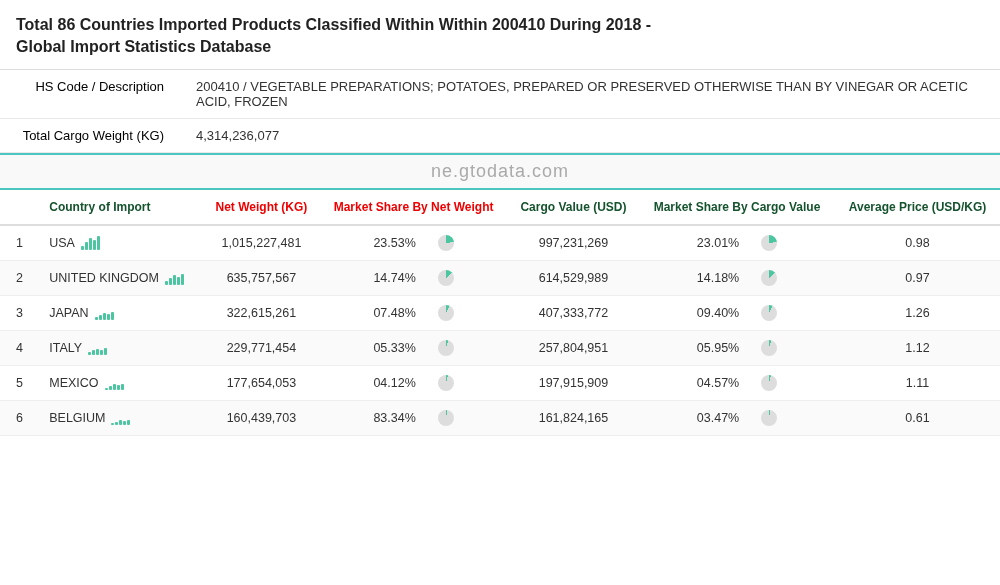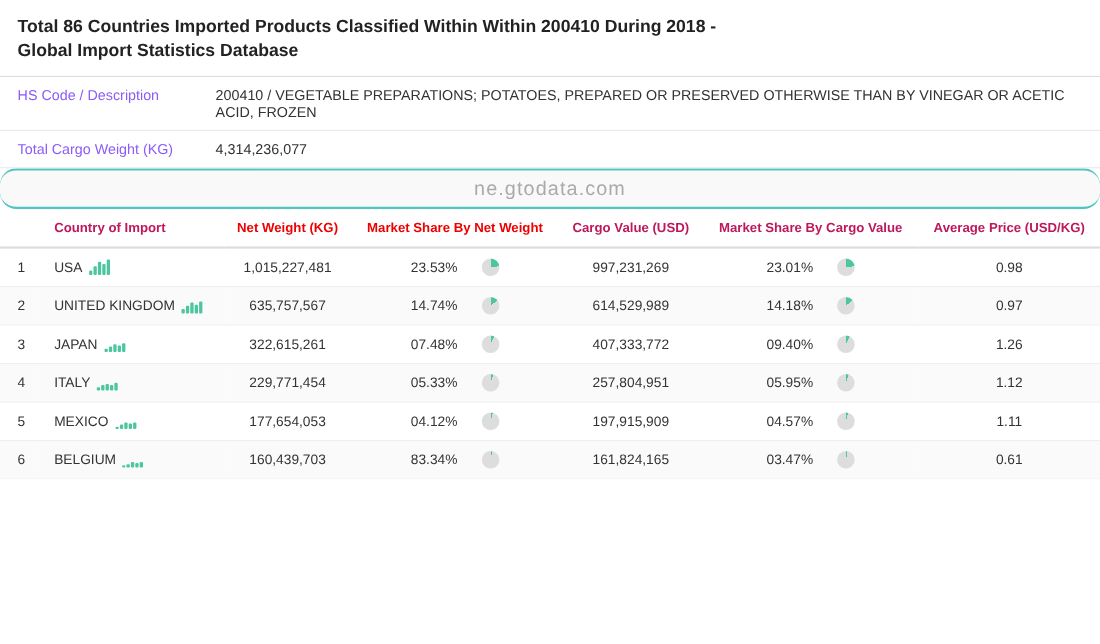--- a/index.html
+++ b/index.html
@@ -27,59 +27,59 @@
       width: 100%;
       border-collapse: collapse;
       margin: 0;
     }
     .info-table td {
       padding: 9px 16px;
       border-bottom: 1px solid #e8e8e8;
       vertical-align: top;
     }
     .info-table td:first-child {
-      color: #8b5cf6;
+      color: #000000;
       white-space: nowrap;
       width: 180px;
+      text-align: right;
     }
     .info-table td:last-child {
       color: #333;
     }
 
     .watermark-row {
       text-align: center;
       padding: 6px 0;
       background: #f9f9f9;
       border-top: 2px solid #4cc6c0;
       border-bottom: 2px solid #4cc6c0;
       color: #aaa;
       font-size: 18px;
       letter-spacing: 1px;
-      border-radius: 15px;
     }
 
     .data-table-wrap {
       width: 100%;
       overflow-x: auto;
     }
 
     .data-table {
       width: 100%;
       border-collapse: collapse;
     }
 
     .data-table thead tr {
       background: #fff;
       border-bottom: 2px solid #ddd;
     }
 
     .data-table thead th {
       padding: 10px 8px;
       font-weight: bold;
-      color: #be185d;
+      color: #14532d;
       text-align: center;
       font-size: 12px;
       border-bottom: 1px solid #ccc;
     }
     .data-table thead th.left {
       text-align: left;
       padding-left: 16px;
     }
     .data-table thead th.red {
       color: #e00;

